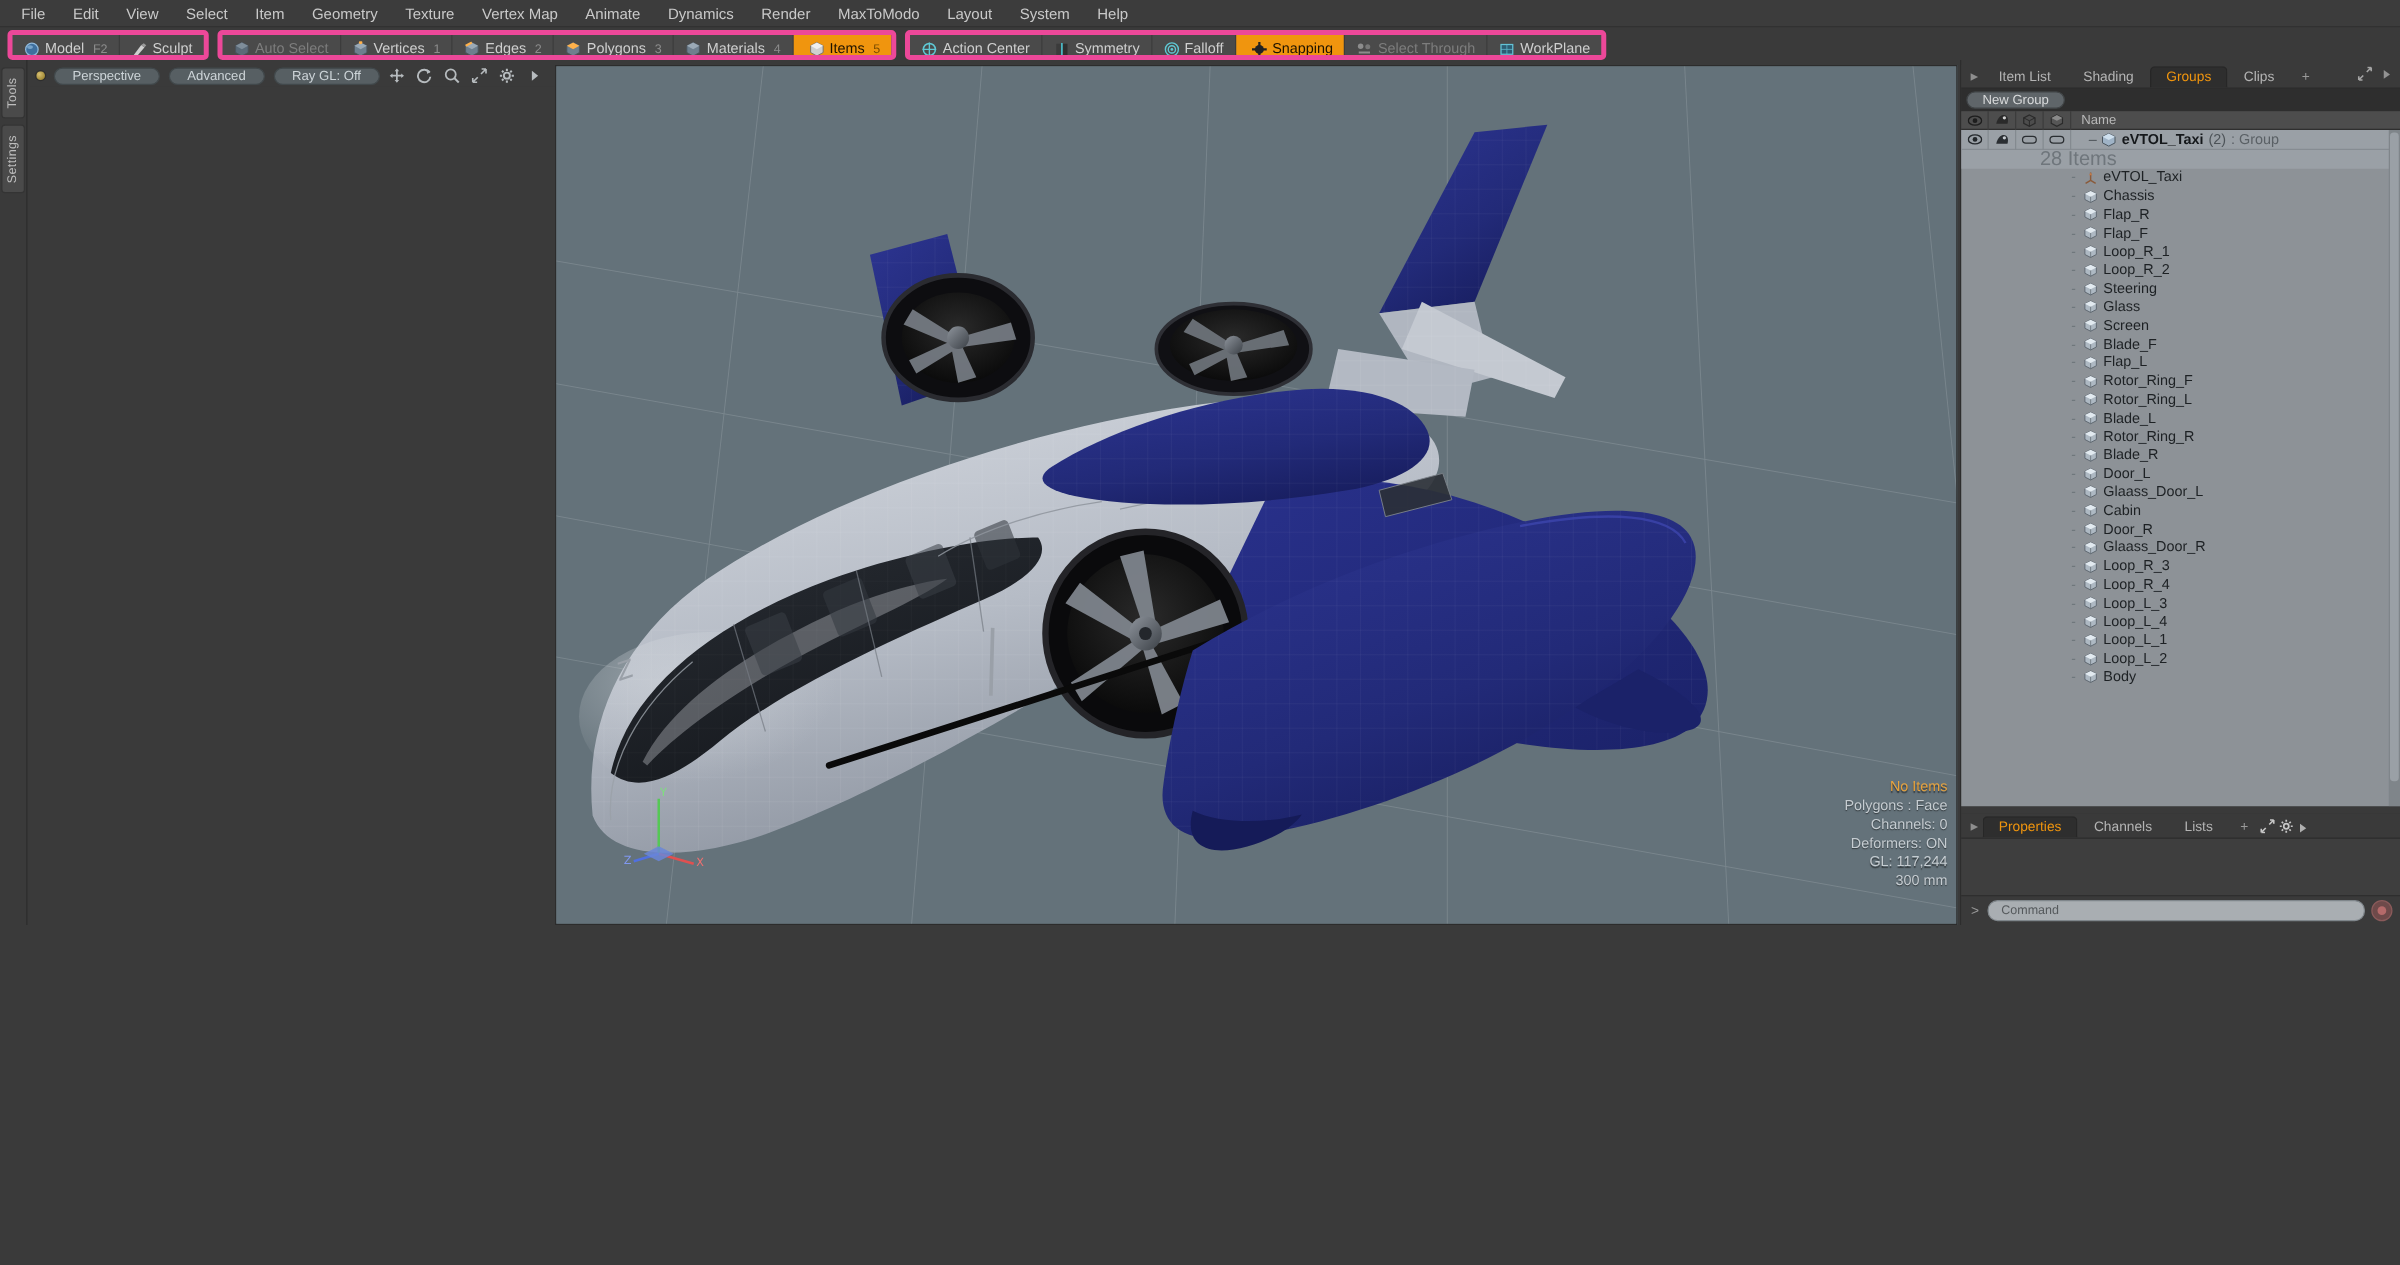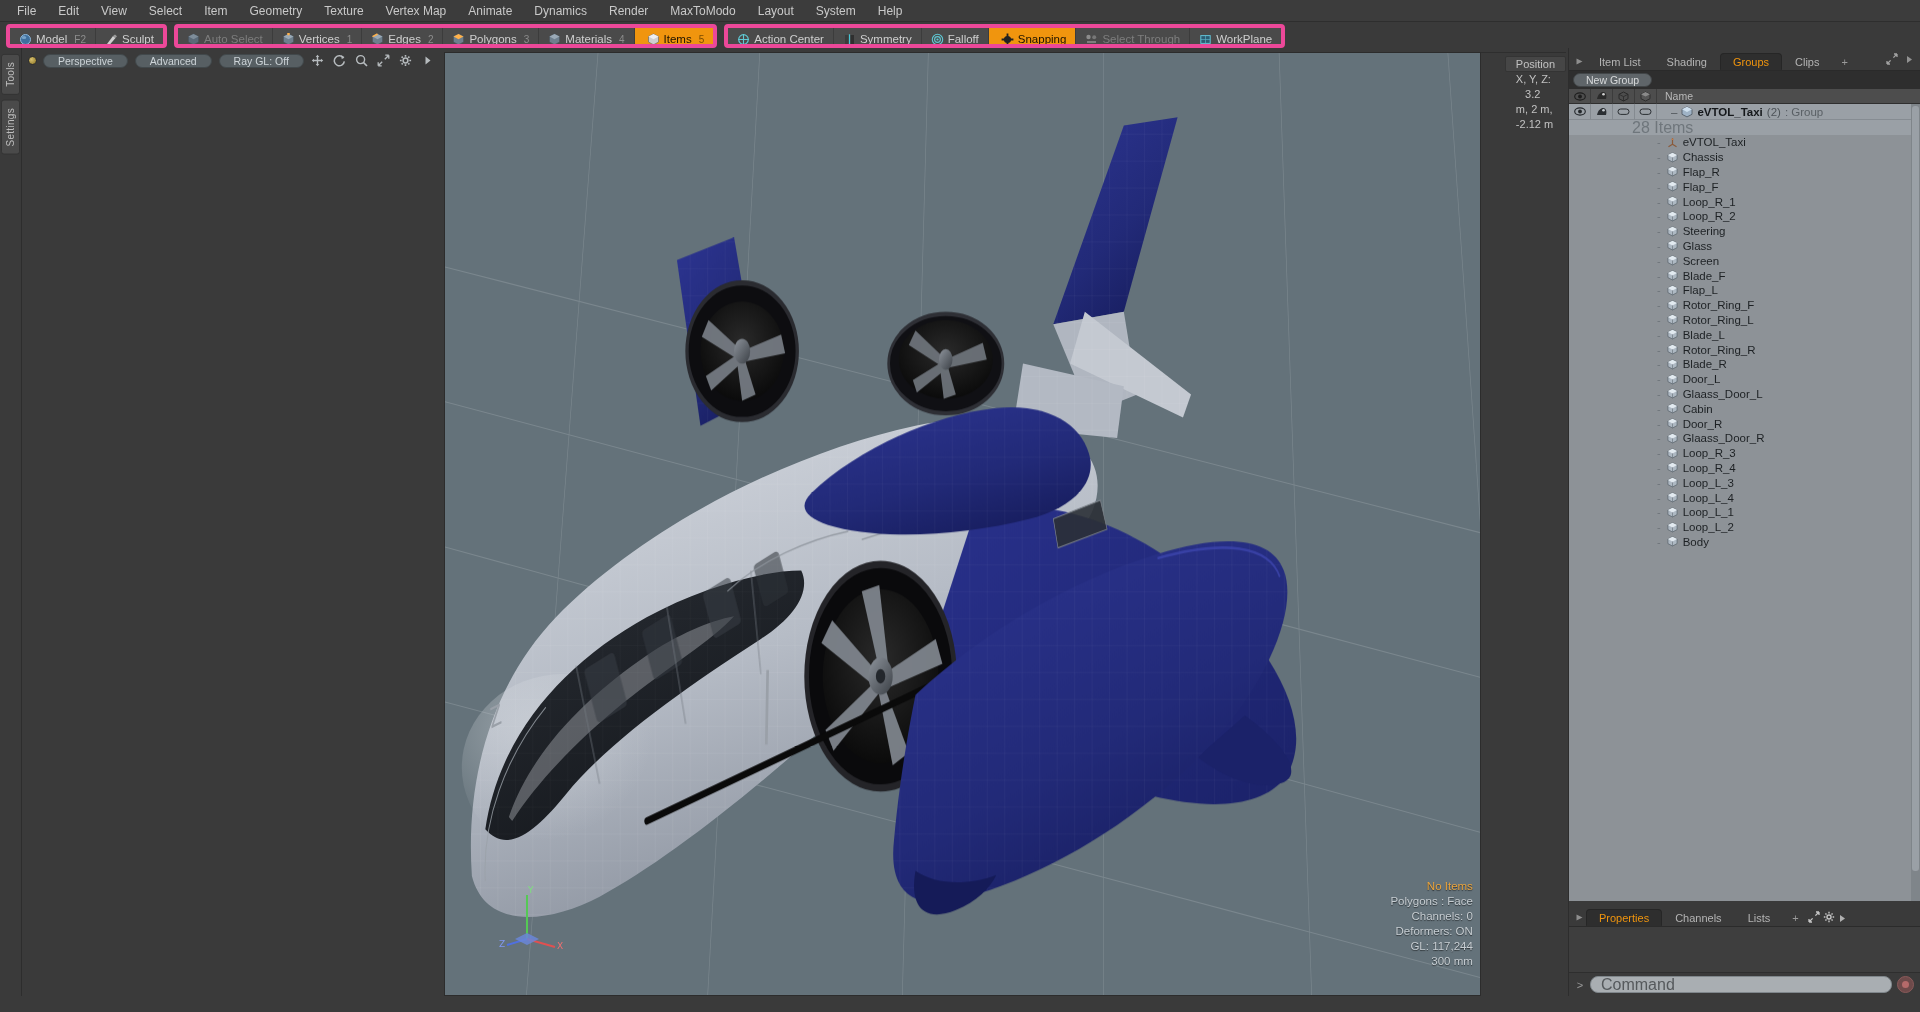--- a/index.html
+++ b/index.html
@@ -2,21 +2,21 @@
 <html><head>
 <meta charset="utf-8">
 <style>
   * { box-sizing: border-box; margin:0; padding:0; }
   html,body{ width:1920px; height:1012px; overflow:hidden; }
   body{
     font-family:"Liberation Sans", sans-serif;
     background:#3a3a3a; color:#c8c8c8; font-size:12px;
     -webkit-font-smoothing:antialiased;
   }
-  .app{ width:1920px; height:996px; display:flex; flex-direction:column; background:#3a3a3a; }
+  .app{ width:1920px; height:740px; display:flex; flex-direction:column; background:#3a3a3a; }
 
   
   .menubar{ height:22px; background:#3c3c3c; display:flex; align-items:center; padding-left:6px;
             border-bottom:1px solid #2e2e2e; flex:0 0 22px; }
   .menubar .mi{ padding:0 11px; line-height:22px; height:22px; color:#c9c9c9; font-size:12px; cursor:default; }
 
   
   .toolbar{ height:26px; background:#3a3a3a; display:flex; align-items:stretch; padding:2px 4px 0 6px;
             flex:0 0 26px; gap:0; }
   .tgroup{ display:flex; align-items:stretch; background:#4a4a4a; border:4px solid #ec4899;
@@ -113,21 +113,21 @@
   .treescroll .thumb{ position:absolute; left:1px; top:2px; width:7px; height:96%; background:#9aa0a6;
                       border-radius:3px; }
 
   .rpsplit{ height:6px; flex:0 0 6px; background:#3a3a3a; }
   .propstabs{ height:19px; flex:0 0 19px; display:flex; align-items:flex-end; background:#3a3a3a; padding-left:4px;}
   .propsbody{ height:46px; flex:0 0 46px; background:#3e3e3e; border-top:1px solid #2b2b2b; }
   .cmdrow{ height:24px; flex:0 0 24px; background:#3a3a3a; display:flex; align-items:center; gap:5px;
            padding:0 6px; border-top:1px solid #2e2e2e; }
   .cmdarrow{ color:#9a9a9a; font-size:11px; width:10px; text-align:center; }
   .cmdinput{ flex:1 1 auto; height:17px; background:#a9aeb2; border:1px solid #7f868b; border-radius:8px;
-             color:#55595c; font-size:16px; line-height:15px; padding:0 10px; }
+             color:#55595c; font-size:10px; line-height:15px; padding:0 10px; }
   .cmdrec{ width:17px; height:17px; border-radius:50%; background:#6e4a4a; border:1px solid #8a5a5a;
            display:flex; align-items:center; justify-content:center; }
   .cmdrec i{ width:7px; height:7px; border-radius:50%; background:#b56a6a; display:block; }
 
   
   .cube{ width:11px; height:11px; }
 </style>
 </head>
 <body>
 
@@ -552,27 +552,20 @@
         <div class="vpstats">
           <div class="noitems">No Items</div>
           <div>Polygons : Face</div>
           <div>Channels: 0</div>
           <div>Deformers: ON</div>
           <div>GL: 117,244</div>
           <div>300 mm</div>
         </div>
       </div>
 
-      <div class="statusbar">
-        <div class="sbcell">
-          <span>Position X, Y, Z:</span>
-          &nbsp;&nbsp;
-          <span>3.2 m, 2 m, -2.12 m</span>
-        </div>
-      </div>
     </div>
 
     <div class="rightpanel">
 
       <div class="tabrow">
         <span class="tabarrow">
           <svg width="9" height="9" viewBox="0 0 9 9">
               <path d="M1.5 1.5 L7.5 4.5 L1.5 7.5 Z" fill="#8e8e8e"></path>
             </svg>
         </span>

